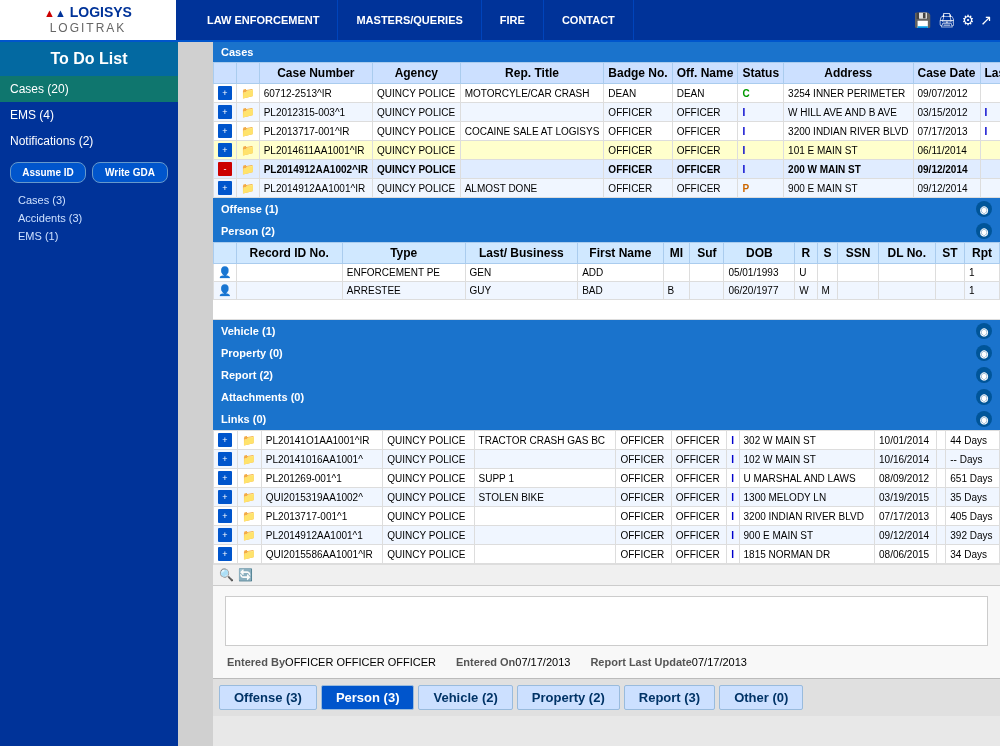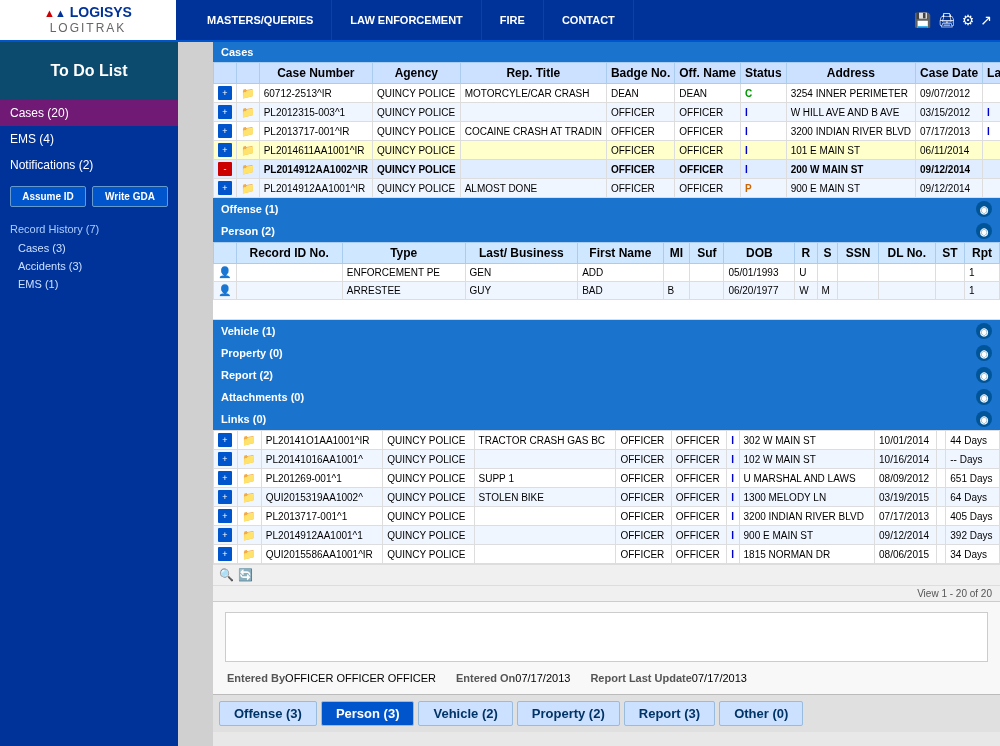--- a/index.html
+++ b/index.html
@@ -11,27 +11,27 @@
     .nav-items { display: flex; align-items: stretch; }
     .nav-item { color: #ffffff; padding: 0 18px; display: flex; align-items: center; cursor: pointer; font-size: 11px; font-weight: bold; text-transform: uppercase; border-right: 1px solid #0044bb; }
     .nav-icons { display: flex; align-items: center; margin-left: auto; padding: 0 8px; gap: 6px; }
     .nav-icon { color: #ffffff; cursor: pointer; font-size: 14px; }
 
     
     .main-layout { display: flex; height: calc(746px - 34px); }
 
     
     .sidebar { width: 178px; background: #003399; flex-shrink: 0; color: white; }
-    .sidebar-title { background: #0c4a6e; text-align: center; padding: 20px; font-size: 16px; font-weight: bold; color: white; }
+    .sidebar-title { background: #0369a1; text-align: center; padding: 8px; font-size: 16px; font-weight: bold; color: white; }
     .sidebar-item { padding: 6px 10px; cursor: pointer; color: white; font-size: 12px; }
-    .sidebar-item.active { background: #701a75; }
+    .sidebar-item.active { background: #0f766e; }
     .sidebar-section { padding: 8px 10px 4px; color: #aaccff; font-size: 11px; }
     .sidebar-sub { padding: 3px 18px; cursor: pointer; color: #cce0ff; font-size: 11px; }
     .sidebar-buttons { display: flex; gap: 6px; padding: 8px 10px; }
-    .sidebar-btn { flex: 1; padding: 4px 6px; font-size: 10px; font-weight: bold; cursor: pointer; border: 1px solid #6699cc; background: #0055cc; color: white; border-radius: 2px; }
+    .sidebar-btn { flex: 1; padding: 4px 6px; font-size: 10px; font-weight: bold; cursor: pointer; border: 1px solid #6699cc; background: #0055cc; color: white; border-radius: 8px; }
 
     
     .content { flex: 1; background: #e8e8e8; overflow-y: auto; overflow-x: hidden; margin-left: 35px; }
 
     
     .section-header { background: #1a73cc; color: white; padding: 3px 8px; font-weight: bold; font-size: 11px; display: flex; align-items: center; justify-content: space-between; cursor: pointer; }
     .section-header .circle-btn { width: 16px; height: 16px; border-radius: 50%; background: #005599; color: white; display: flex; align-items: center; justify-content: center; font-size: 10px; cursor: pointer; }
 
     
     .cases-header { background: #1a73cc; color: white; padding: 4px 8px; font-weight: bold; }
@@ -71,22 +71,22 @@
 <div class="top-nav">
   <div class="logo-area">
     <div style="text-align:center;">
       <div style="font-size:14px;font-weight:bold;color:#003399;line-height:1.1;">
         <span style="color:#cc0000;">▲</span><span style="color:#003399;">▲</span> LOGISYS
       </div>
       <div style="font-size:12px;color:#666;letter-spacing:2px;">LOGITRAK</div>
     </div>
   </div>
   <div class="nav-items">
+    <div class="nav-item">LAW ENFORCEMENT</div>
     <div class="nav-item">MASTERS/QUERIES</div>
-    <div class="nav-item">LAW ENFORCEMENT</div>
     <div class="nav-item">FIRE</div>
     <div class="nav-item">CONTACT</div>
   </div>
   <div class="nav-icons">
     <span class="nav-icon">💾</span>
     <span class="nav-icon">🖨</span>
     <span class="nav-icon">⚙</span>
     <span class="nav-icon">↗</span>
   </div>
 </div>
@@ -95,21 +95,20 @@
 
   <div class="sidebar">
     <div class="sidebar-title">To Do List</div>
     <div class="sidebar-item active">Cases (20)</div>
     <div class="sidebar-item">EMS (4)</div>
     <div class="sidebar-item">Notifications (2)</div>
     <div class="sidebar-buttons">
       <button class="sidebar-btn">Assume ID</button>
       <button class="sidebar-btn">Write GDA</button>
     </div>
-    <div class="sidebar-section">Record History (7)</div>
     <div class="sidebar-sub">Cases (3)</div>
     <div class="sidebar-sub">Accidents (3)</div>
     <div class="sidebar-sub">EMS (1)</div>
   </div>
 
   <div class="content">
 
     <div class="cases-header">Cases</div>
 
     <table>
@@ -162,21 +161,21 @@
           <td class="status-i">I</td>
           <td>1270 Days</td>
         </tr>
         <tr>
           <td>
               <button class="row-btn">+</button>
             </td>
           <td><span>📁</span></td>
           <td>PL2013717-001^IR</td>
           <td>QUINCY POLICE</td>
-          <td>COCAINE CRASH AT TRADIN</td>
+          <td>COCAINE SALE AT LOGISYS</td>
           <td>OFFICER</td>
           <td>OFFICER</td>
           <td class="status-i">I</td>
           <td>3200 INDIAN RIVER BLVD</td>
           <td>07/17/2013</td>
           <td class="status-i">I</td>
           <td>-- Days</td>
         </tr>
         <tr class="highlight">
           <td>
@@ -379,21 +378,21 @@
           <td><span>📁</span></td>
           <td>QUI2015319AA1002^</td>
           <td>QUINCY POLICE</td>
           <td>STOLEN BIKE</td>
           <td>OFFICER</td>
           <td>OFFICER</td>
           <td class="status-i">I</td>
           <td>1300 MELODY LN</td>
           <td>03/19/2015</td>
           <td></td>
-          <td>64 Days</td>
+          <td>35 Days</td>
         </tr>
         <tr>
           <td>
               <button class="row-btn">+</button>
             </td>
           <td><span>📁</span></td>
           <td>PL2013717-001^1</td>
           <td>QUINCY POLICE</td>
           <td></td>
           <td>OFFICER</td>
@@ -436,21 +435,20 @@
           <td></td>
           <td>34 Days</td>
         </tr>
       </tbody>
     </table>
 
     <div class="search-row">
       <span style="font-size:12px;cursor:pointer;">🔍</span>
       <span style="font-size:12px;cursor:pointer;">🔄</span>
     </div>
-    <div class="view-count">View 1 - 20 of 20</div>
 
     <div class="bottom-area">
       <textarea class="bottom-textarea" style=""></textarea>
       <div class="bottom-info">
         <div class="bottom-info-item">
           <span class="bottom-info-label">Entered By</span>
           <span>OFFICER OFFICER OFFICER</span>
         </div>
         <div class="bottom-info-item">
           <span class="bottom-info-label">Entered On</span>

